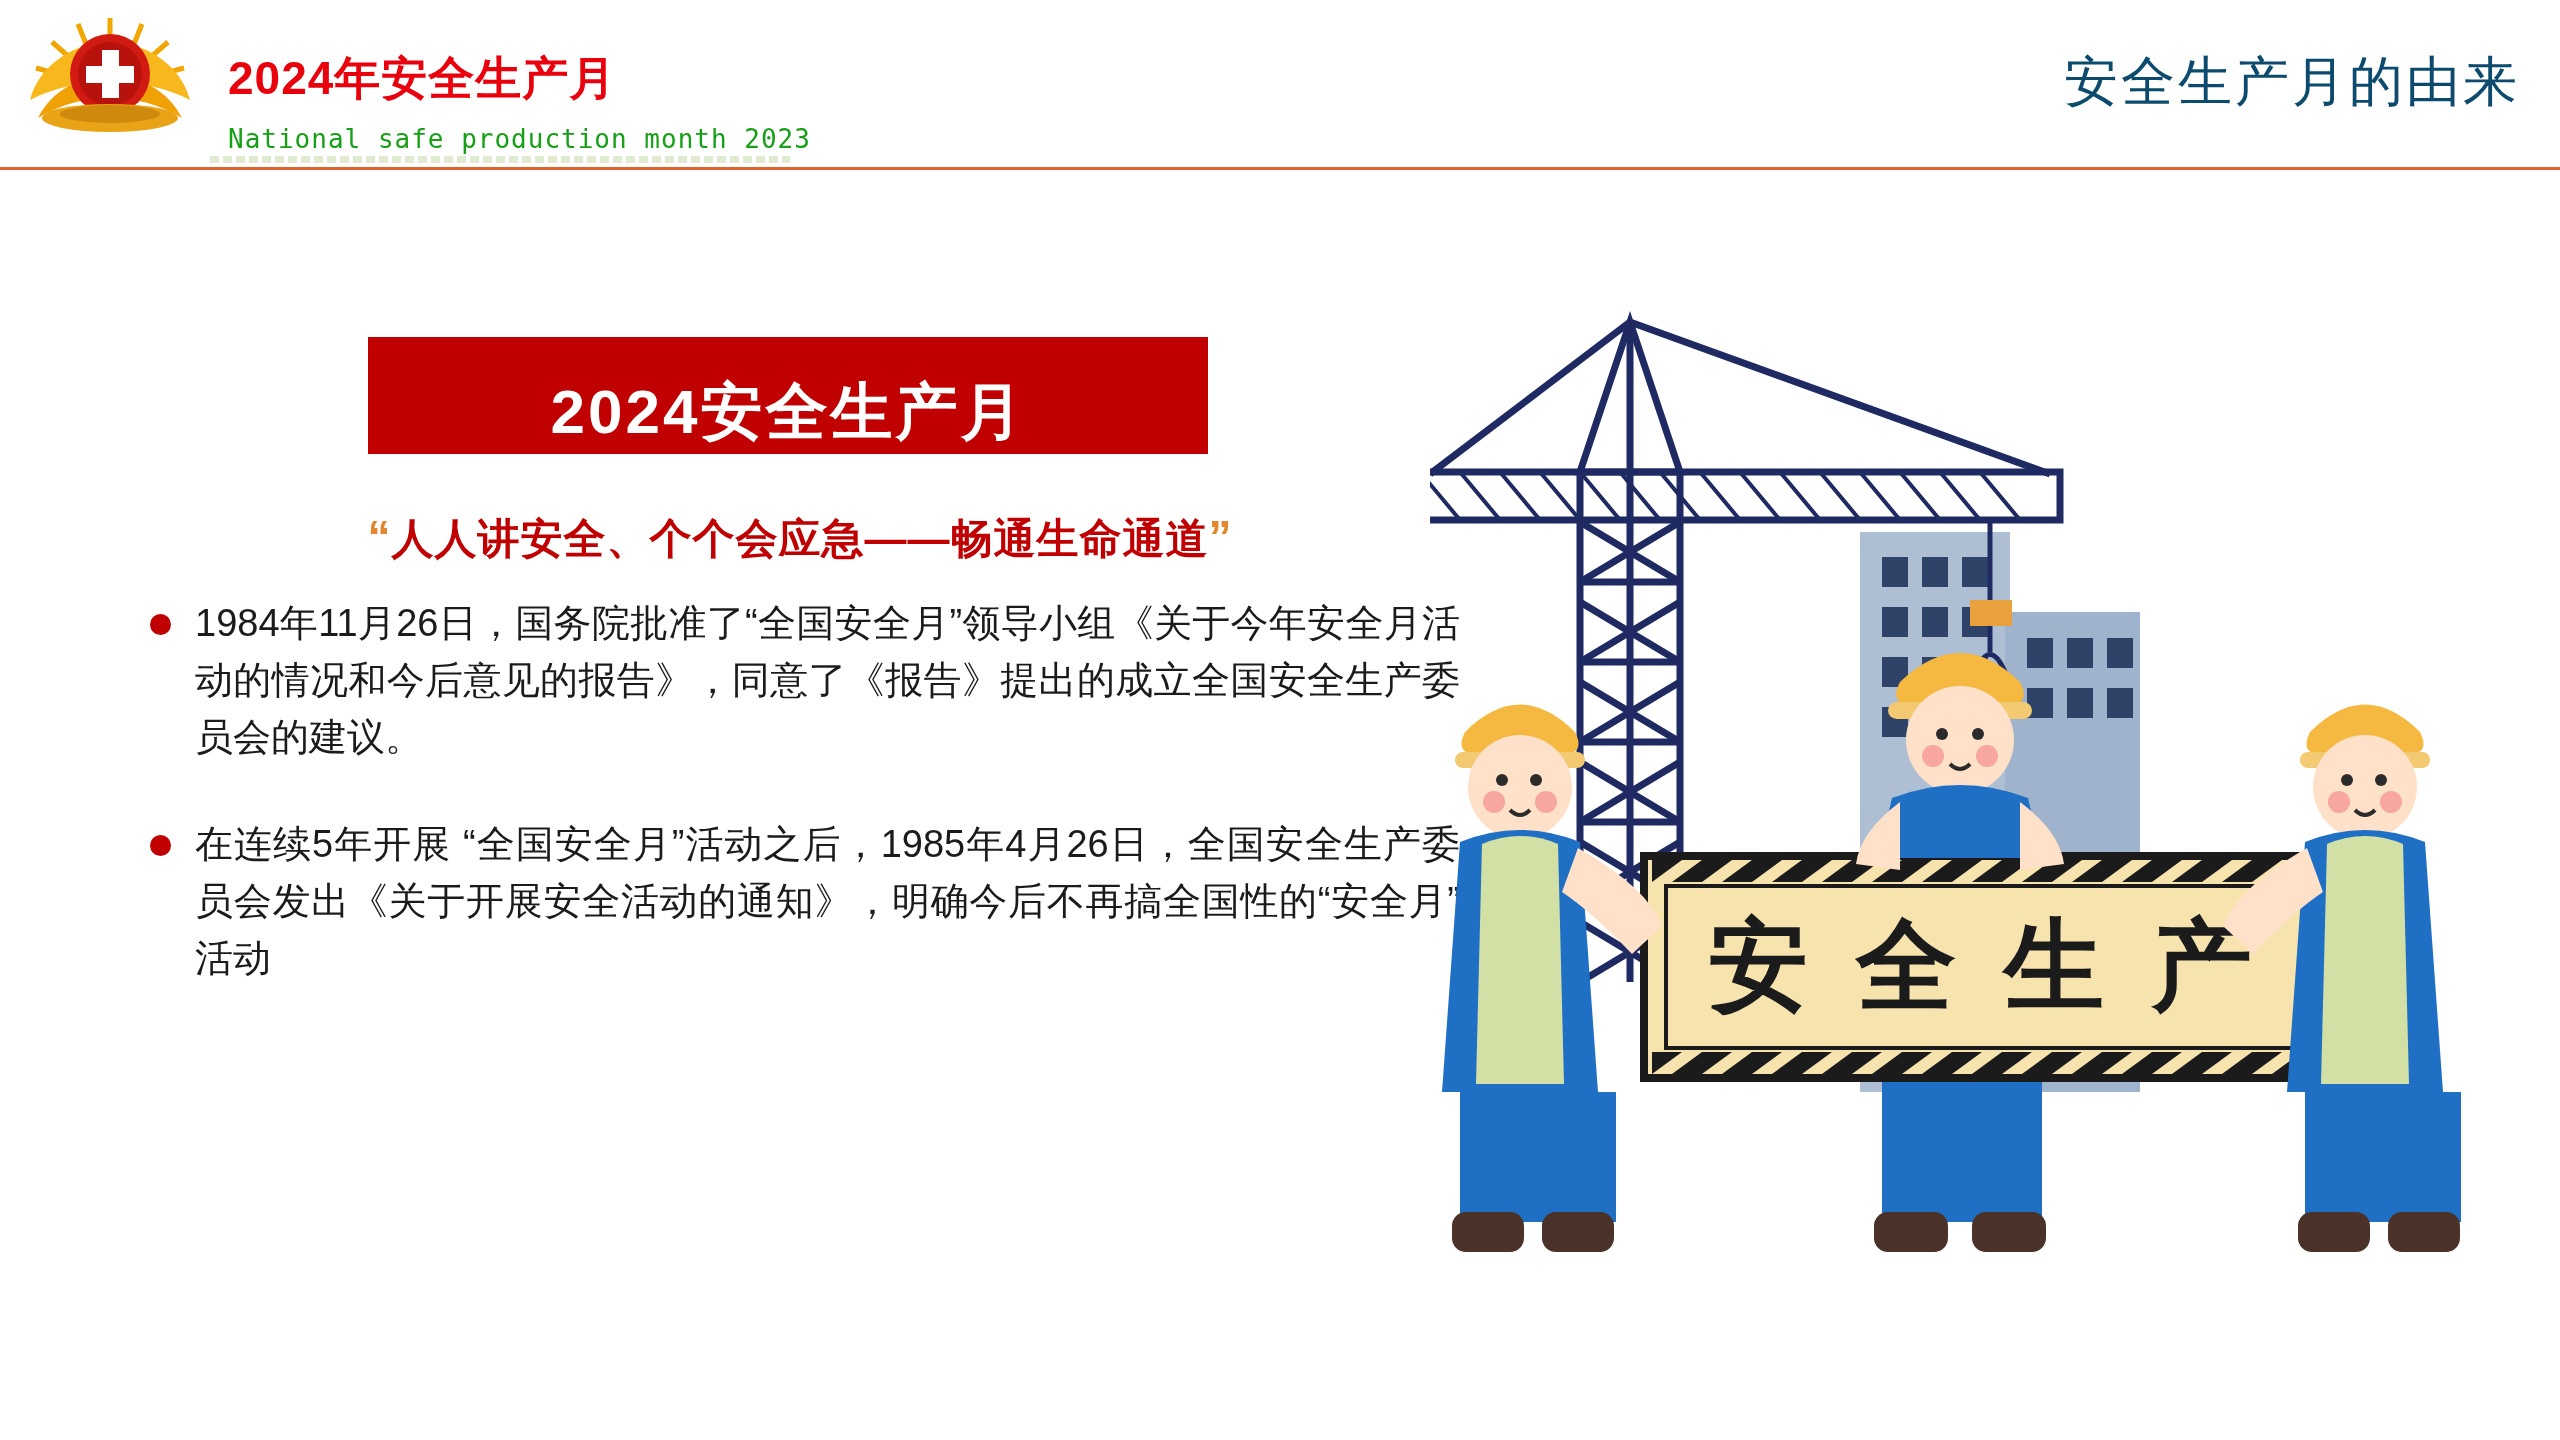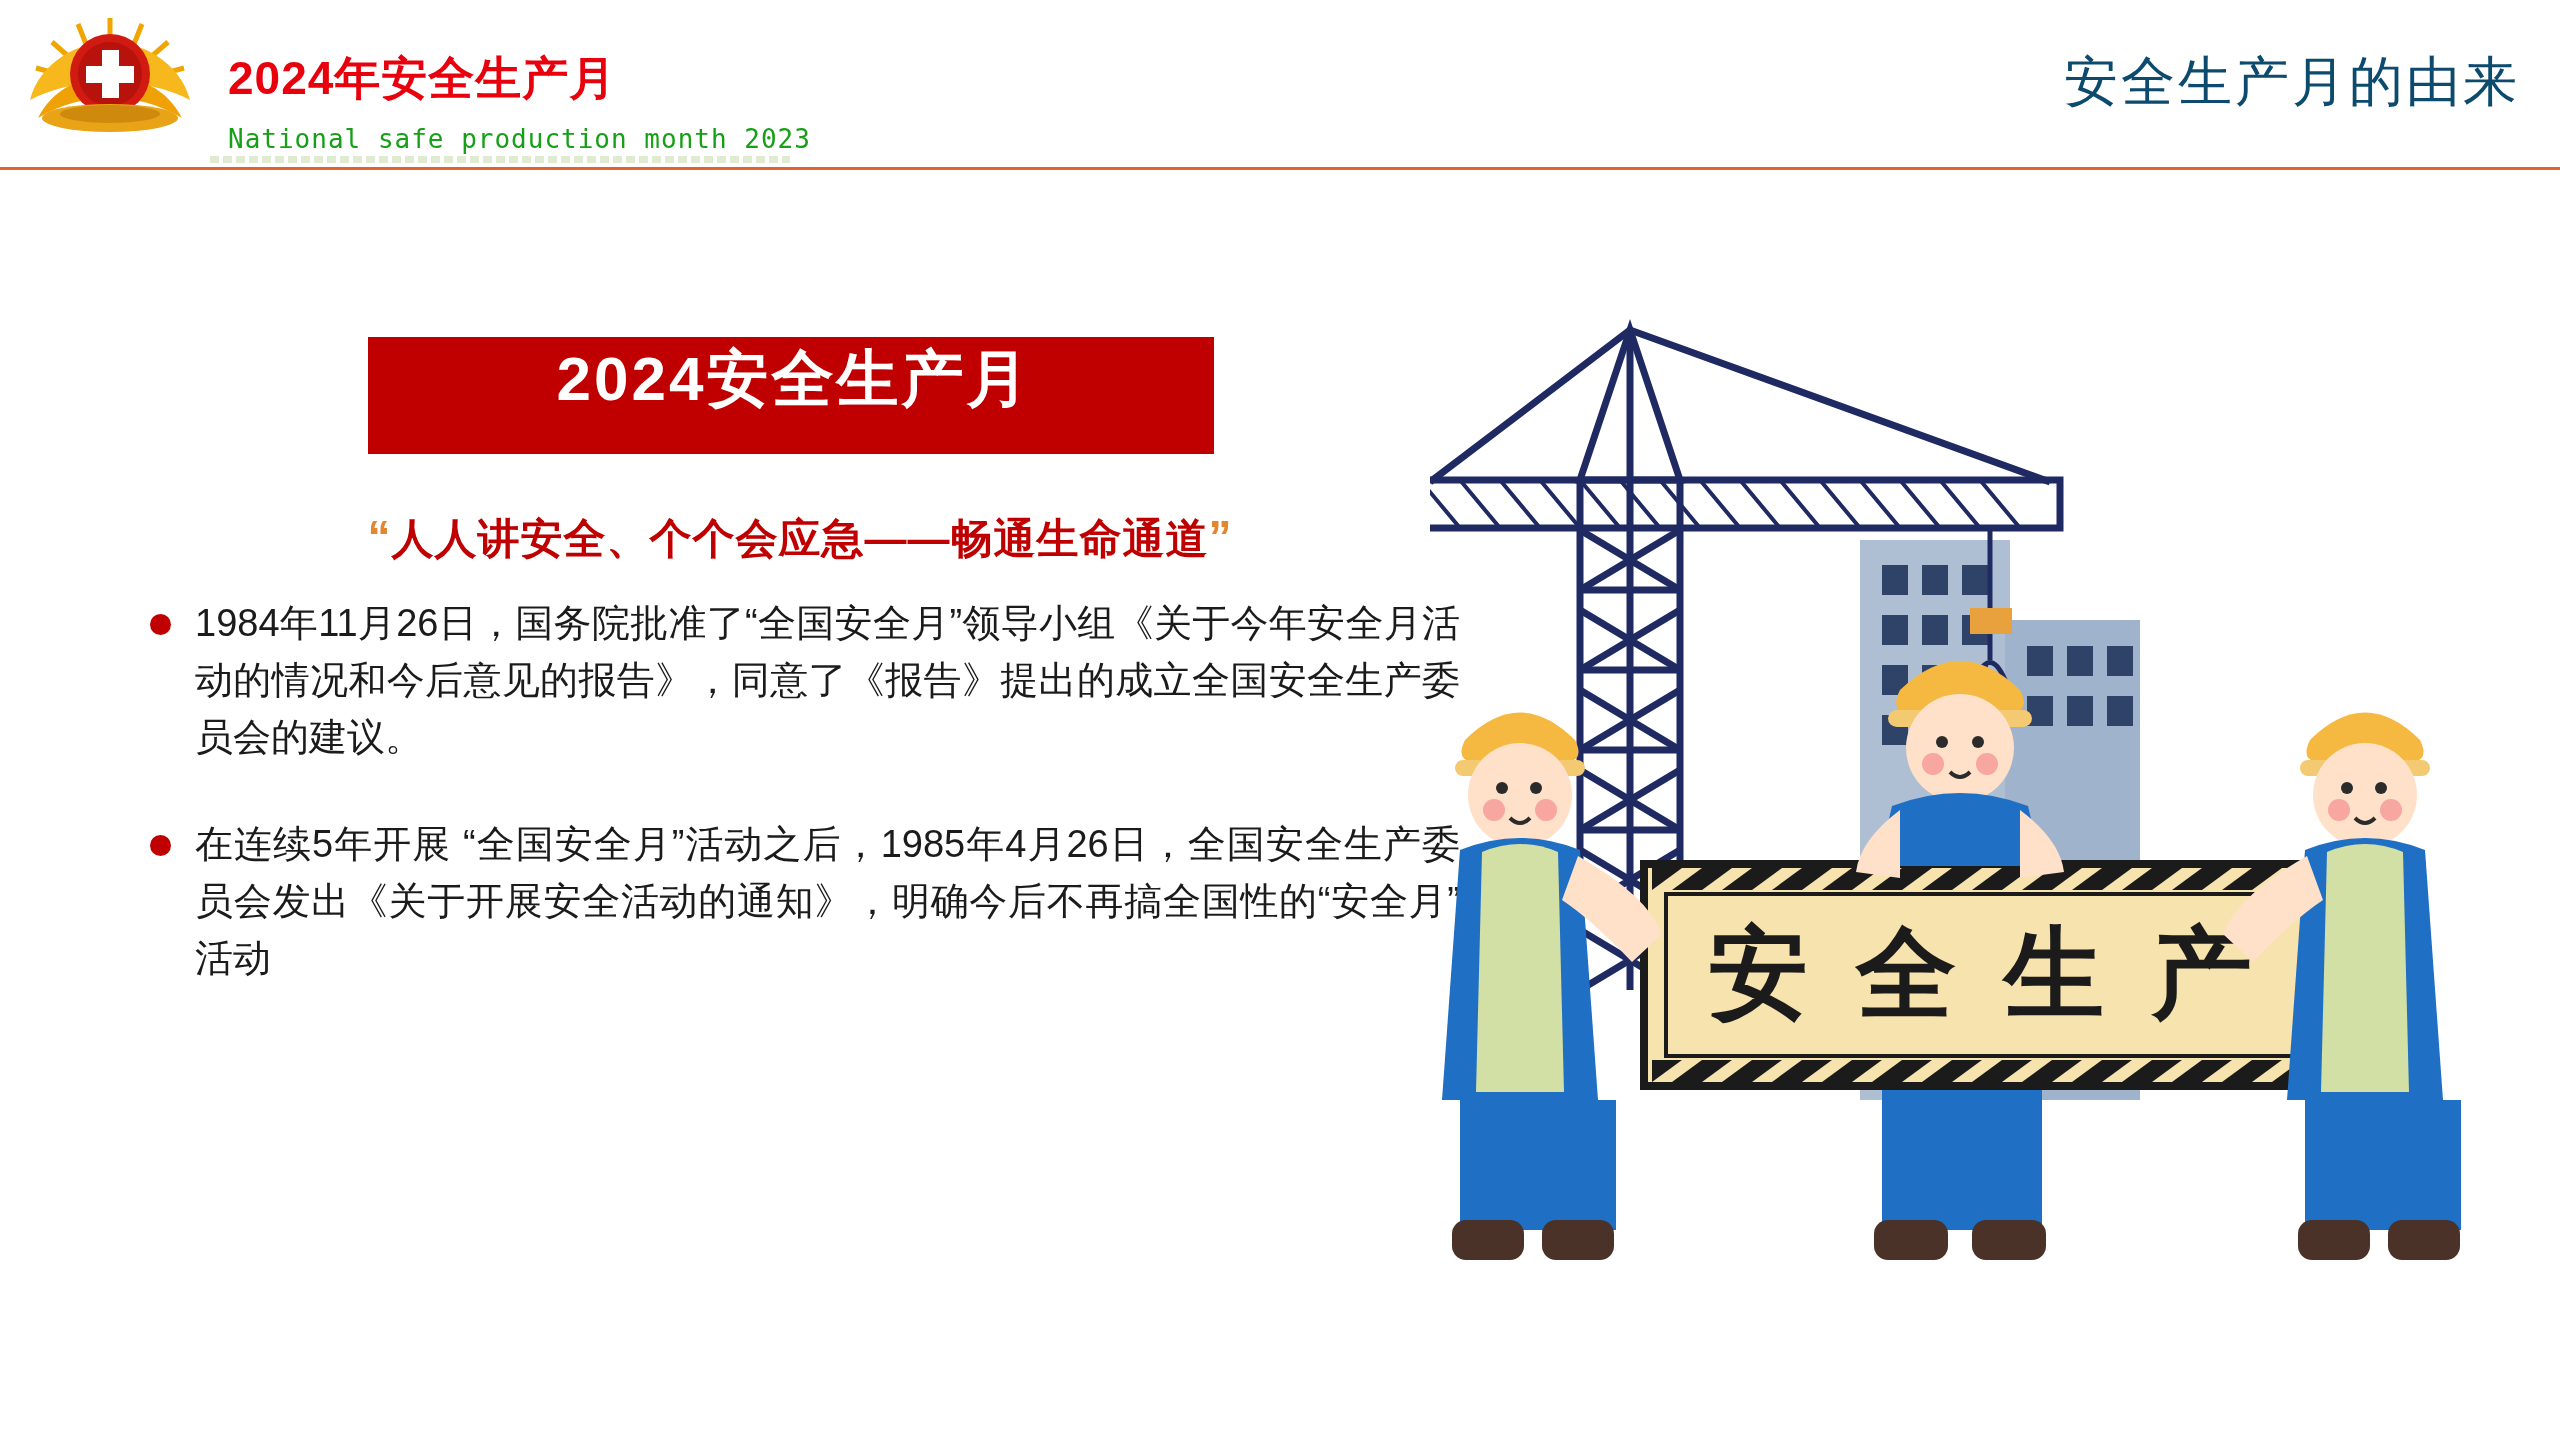--- a/index.html
+++ b/index.html
@@ -80,23 +80,22 @@
 
   
   .title-banner {
     position: absolute;
     left: 368px;
     top: 337px;
     width: 840px;
     height: 117px;
     background: #c00000;
     display: flex;
-    align-items: flex-start;
+    align-items: flex-end;
     justify-content: center;
-    padding-left: 6px;
   }
   .title-banner span {
     color: #ffffff;
     font-size: 62px;
     font-weight: bold;
     letter-spacing: 3px;
   }
 
   .slogan {
     position: absolute;
@@ -143,21 +142,21 @@
     line-height: 1.5;
     color: #1b1b1b;
     text-align: justify;
     letter-spacing: 0px;
   }
 
   
   .illustration {
     position: absolute;
     left: 1430px;
-    top: 290px;
+    top: 282px;
     width: 1110px;
     height: 1000px;
     text-align: right;
   }
   .illustration svg { display: block; }
 </style>
 </head>
 <body>
 
 <div class="header">

